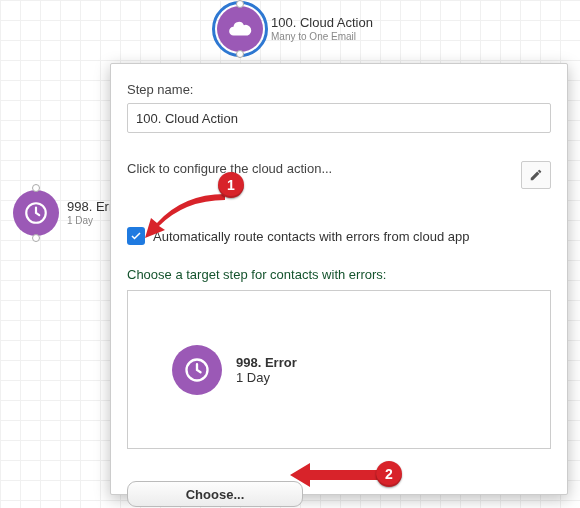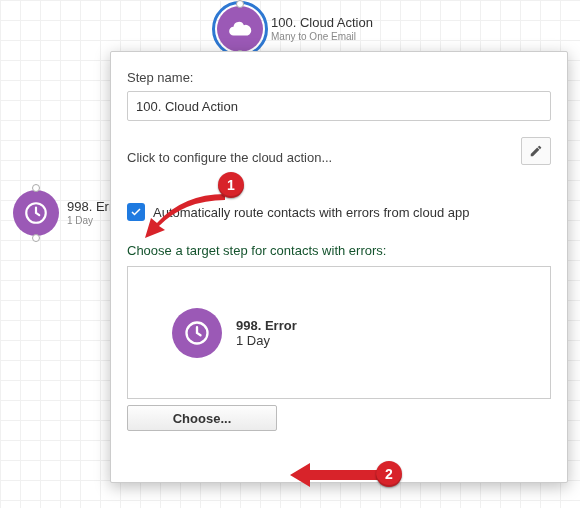--- a/index.html
+++ b/index.html
@@ -30,56 +30,56 @@
 .icon-circle.selected{outline:3px solid #2e78d2;outline-offset:2px}
 .icon-circle .port{
   position:absolute;width:8px;height:8px;border-radius:50%;
   background:#fff;border:1px solid #aaa;
 }
 .port.top{top:-6px;left:50%;transform:translateX(-50%)}
 .port.bottom{bottom:-6px;left:50%;transform:translateX(-50%)}
 
 
 .popup{
-  position:absolute;left:110px;top:51px;width:458px;height:432px;
+  position:absolute;left:110px;top:63px;width:458px;height:432px;
   background:#fff;border:1px solid #ccc;border-radius:2px;
   box-shadow:0 4px 16px rgba(0,0,0,.25);
   padding:14px 16px;
 }
 .popup .section-label{margin:4px 0 6px;color:#444}
 .popup input[type=text]{
   width:100%;height:30px;border:1px solid #ccc;border-radius:2px;
   padding:0 8px;font:inherit;color:#333;background:#fff;
 }
-.config-row{display:flex;align-items:flex-end;justify-content:space-between;margin-top:16px}
+.config-row{display:flex;align-items:flex-start;justify-content:space-between;margin-top:28px}
 .config-row .hint{color:#444}
 .edit-btn{
   width:30px;height:28px;border:1px solid #ccc;border-radius:2px;background:#fafafa;
   display:flex;align-items:center;justify-content:center;cursor:pointer;
 }
 .edit-btn svg{width:14px;height:14px;fill:#555}
 
 .cb-row{margin-top:38px;display:flex;align-items:center;gap:8px}
 .cb{
   width:18px;height:18px;border-radius:3px;background:#1f7ae0;
   display:flex;align-items:center;justify-content:center;cursor:pointer;flex:none;
 }
 .cb svg{width:12px;height:12px;stroke:#fff;stroke-width:3;fill:none}
 
 .target-label{margin-top:22px;color:#14532d}
 .target-box{
-  margin-top:8px;border:1px solid #ccc;height:133px;
+  margin-top:8px;border:1px solid #ccc;height:159px;
   display:flex;align-items:center;padding-left:44px;
 }
 .target-box .icon-circle{width:50px;height:50px}
 .target-box .label{margin-left:14px}
 
 .choose-btn{
-  margin-top:6px;width:150px;height:26px;
-  border:1px solid #bbb;border-radius:2px;
+  margin-top:32px;width:176px;height:26px;
+  border:1px solid #bbb;border-radius:9px;
   background:linear-gradient(#fdfdfd,#ececec);
   font:inherit;font-weight:bold;color:#333;cursor:pointer;
 }
 
 
 .badge{
   position:absolute;width:26px;height:26px;border-radius:50%;
   background:#d8232a;color:#fff;font-weight:bold;font-size:14px;
   display:flex;align-items:center;justify-content:center;
   box-shadow:inset 0 -2px 0 rgba(0,0,0,.15),0 1px 2px rgba(0,0,0,.4);

